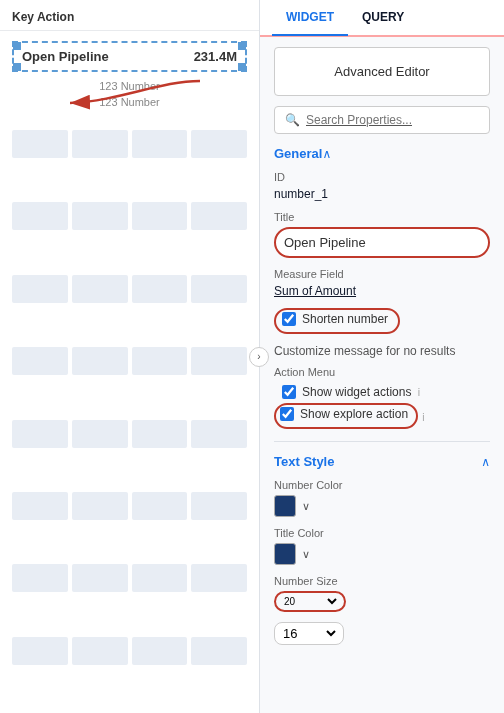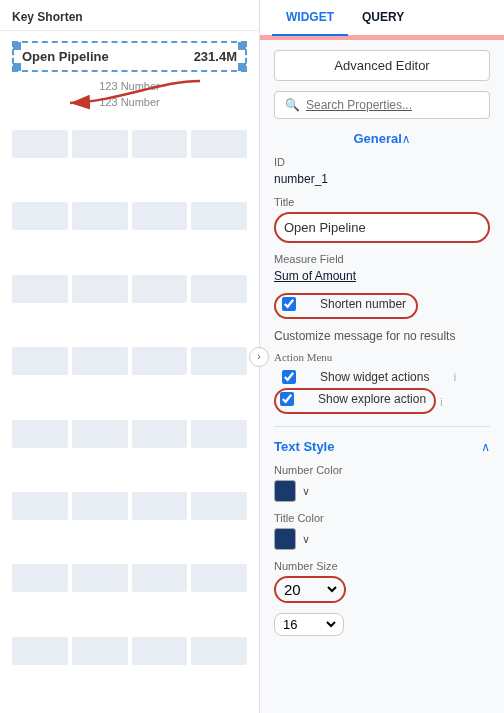--- a/index.html
+++ b/index.html
@@ -97,21 +97,21 @@
       background: #f8f9fb;
       display: flex;
       flex-direction: column;
       overflow-y: auto;
     }
 
     
     .tabs {
       display: flex;
       background: #fff;
-      border-bottom: 5px solid #fca5a5;
+      border-bottom: 2px solid #fca5a5;
       padding: 0 12px;
     }
 
     .tab {
       padding: 10px 14px;
       font-size: 12px;
       font-weight: 600;
       color: #0f172a;
       cursor: pointer;
       border-bottom: 2px solid transparent;
@@ -125,21 +125,21 @@
 
     
     .panel-body {
       padding: 10px 14px;
       flex: 1;
     }
 
     
     .advanced-editor-btn {
       width: 100%;
-      padding: 7px 12px;
+      padding: 16px 12px;
       background: #fff;
       border: 1px solid #ccc;
       border-radius: 4px;
       font-size: 13px;
       color: #333;
       cursor: pointer;
       margin-bottom: 10px;
       text-align: center;
     }
 
@@ -167,21 +167,21 @@
 
     .search-icon {
       color: #888;
       font-size: 12px;
     }
 
     
     .section-header {
       display: flex;
       align-items: center;
-      justify-content: center;
+      justify-content: flex-start;
       margin-bottom: 10px;
       cursor: pointer;
     }
 
     .section-title {
       font-size: 13px;
       font-weight: 600;
       color: #1a73e8;
     }
 
@@ -226,21 +226,21 @@
     .measure-text {
       font-size: 12px;
       color: #0f172a;
       text-decoration: underline;
     }
 
     
     .checkbox-row {
       display: flex;
       align-items: center;
-      gap: 24px;
+      gap: 6px;
       margin-bottom: 4px;
     }
 
     .checkbox-row input[type=checkbox] {
       accent-color: #1a73e8;
       width: 14px;
       height: 14px;
     }
 
     .checkbox-label {
@@ -266,21 +266,20 @@
     .customize-link {
       font-size: 12px;
       color: #555;
       margin-bottom: 8px;
     }
 
     .action-menu-label {
       font-size: 11px;
       color: #666;
       margin-bottom: 6px;
-      font-family: Liberation Serif, serif;
     }
 
     .explore-wrapper {
       display: inline-flex;
       align-items: center;
       gap: 6px;
       border: 2px solid #c0392b;
       border-radius: 20px;
       padding: 2px 8px 2px 4px;
       justify-content: flex-end;
@@ -327,21 +326,21 @@
       border: 2px solid #c0392b;
       border-radius: 20px;
       padding: 2px 4px;
       gap: 2px;
     }
 
     .size-select-wrapper select {
       border: none;
       outline: none;
       background: transparent;
-      font-size: 15px;
+      font-size: 10px;
       cursor: pointer;
       width: 60px;
     }
 
     .normal-select-wrapper {
       display: inline-flex;
       align-items: center;
       border: 1px solid #ccc;
       border-radius: 8px;
       padding: 2px 4px;
@@ -362,21 +361,21 @@
       top: 30px;
       left: 20px;
       pointer-events: none;
     }
   </style>
 </head>
 <body>
 
 <div class="left-panel">
   <div class="widget-header">
-    <span>Key Shorten</span>
+    <span>Key Action</span>
   </div>
   <div class="widget-content">
     <div class="metric-row">
       <div class="metric-corner tl"></div>
       <div class="metric-corner tr"></div>
       <div class="metric-corner bl"></div>
       <div class="metric-corner br"></div>
       <span class="metric-label">Open Pipeline</span>
       <span class="metric-value">231.4M</span>
     </div>

